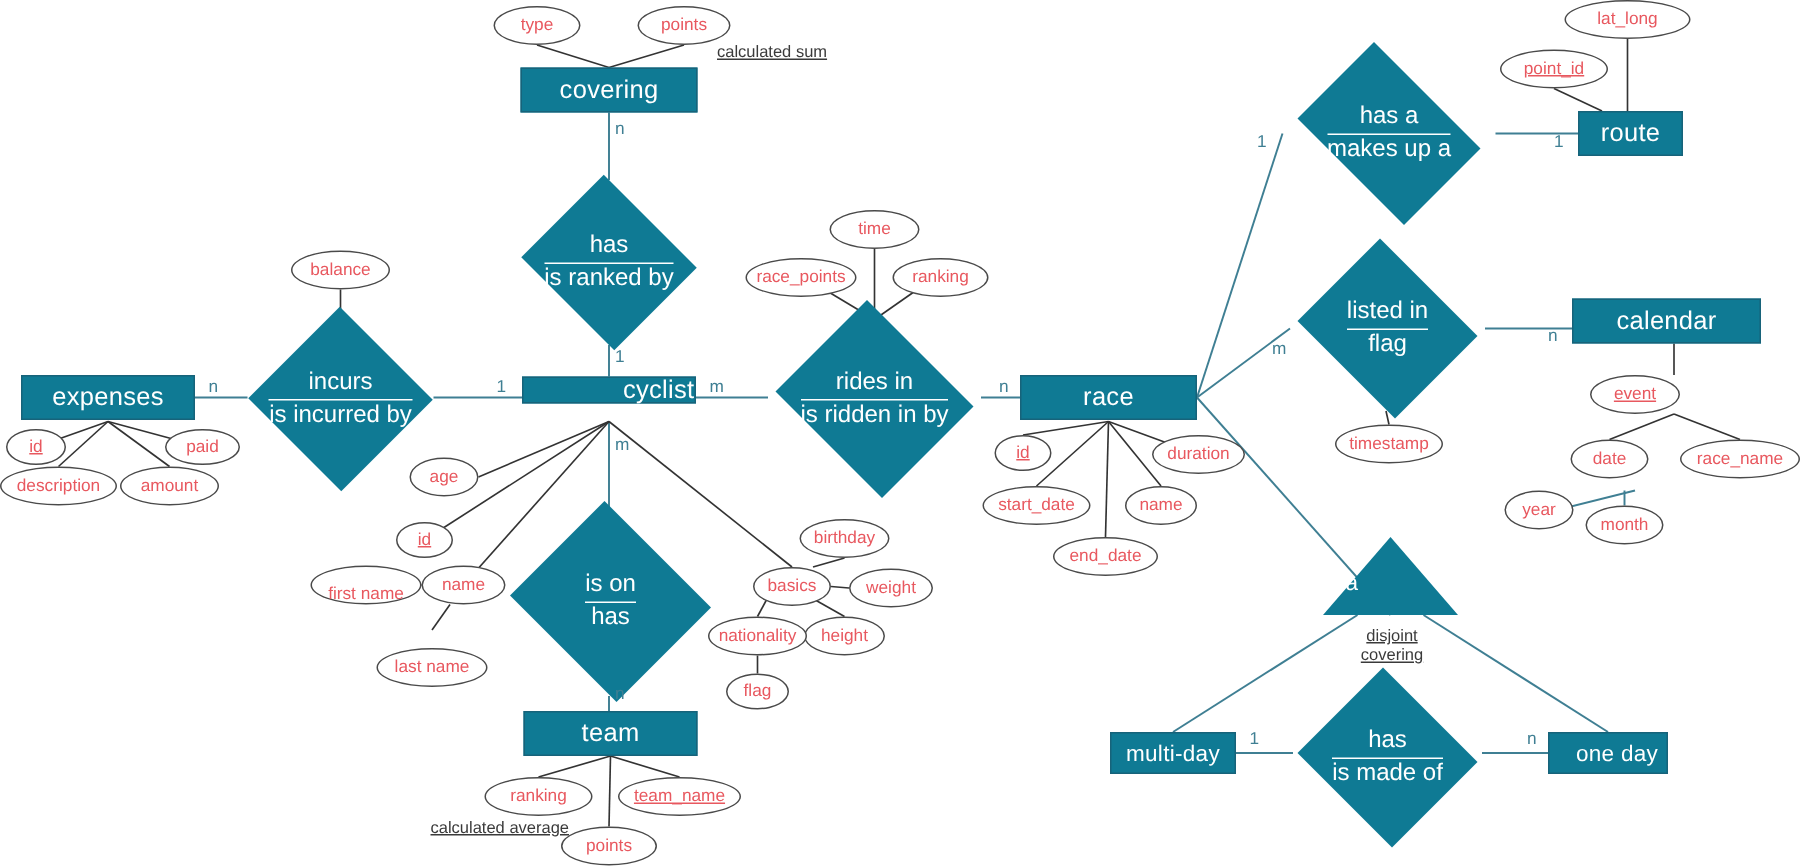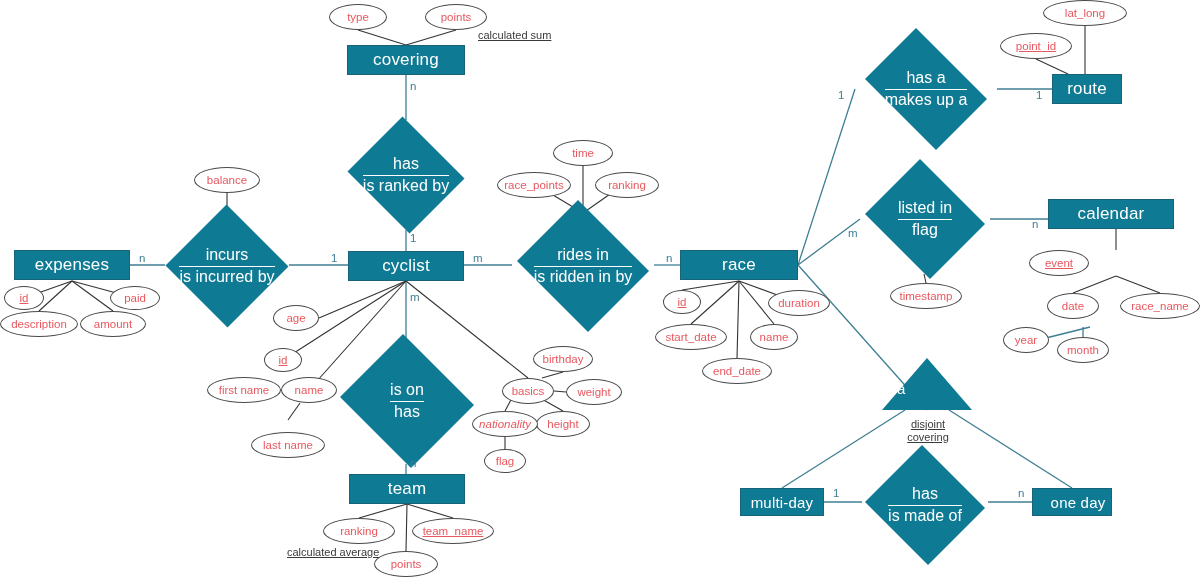--- a/index.html
+++ b/index.html
@@ -105,21 +105,21 @@
       <line x1="1160" y1="293" x2="1116" y2="276"></line>
     </g>
   </svg>
 
   <div class="entity" style="left:347px;top:45px;width:118px;height:30px;">
       <span>covering</span>
     </div>
   <div class="entity" style="left:14px;top:250px;width:116px;height:30px;">
       <span>expenses</span>
     </div>
-  <div class="entity" style="left:348px;top:251px;width:116px;height:30px;">
+  <div class="entity" style="left:348px;top:251px;width:116px;height:18px;justify-content:flex-end;">
       <span>cyclist</span>
     </div>
   <div class="entity" style="left:680px;top:250px;width:118px;height:30px;">
       <span>race</span>
     </div>
   <div class="entity" style="left:349px;top:474px;width:116px;height:30px;">
       <span>team</span>
     </div>
   <div class="entity" style="left:1052px;top:74px;width:70px;height:30px;">
       <span>route</span>
@@ -214,39 +214,39 @@
     </div>
   <div class="attr" style="left:273px;top:305px;width:46px;height:26px;">
       <span>age</span>
     </div>
   <div class="attr key" style="left:264px;top:348px;width:38px;height:24px;">
       <span>id</span>
     </div>
   <div class="attr" style="left:281px;top:377px;width:56px;height:26px;">
       <span>name</span>
     </div>
-  <div class="attr" style="left:207px;top:377px;width:74px;height:26px;">
+  <div class="attr" style="left:207px;top:377px;width:74px;height:26px;align-items:flex-end;">
       <span>first name</span>
     </div>
   <div class="attr" style="left:251px;top:432px;width:74px;height:26px;">
       <span>last name</span>
     </div>
   <div class="attr" style="left:502px;top:378px;width:52px;height:26px;">
       <span>basics</span>
     </div>
   <div class="attr" style="left:533px;top:346px;width:60px;height:26px;">
       <span>birthday</span>
     </div>
   <div class="attr" style="left:566px;top:379px;width:56px;height:26px;">
       <span>weight</span>
     </div>
   <div class="attr" style="left:536px;top:411px;width:54px;height:26px;">
       <span>height</span>
     </div>
-  <div class="attr" style="left:472px;top:411px;width:66px;height:26px;font-style:italic;">
+  <div class="attr" style="left:472px;top:411px;width:66px;height:26px;">
       <span>nationality</span>
     </div>
   <div class="attr" style="left:484px;top:449px;width:42px;height:24px;">
       <span>flag</span>
     </div>
   <div class="attr" style="left:595px;top:172px;width:64px;height:26px;">
       <span>ranking</span>
     </div>
   <div class="attr" style="left:497px;top:172px;width:74px;height:26px;">
       <span>race_points</span>
@@ -280,21 +280,21 @@
     </div>
   <div class="attr" style="left:1043px;top:0px;width:84px;height:26px;">
       <span>lat_long</span>
     </div>
   <div class="attr key" style="left:1000px;top:33px;width:72px;height:26px;">
       <span>point_id</span>
     </div>
   <div class="attr" style="left:890px;top:283px;width:72px;height:26px;">
       <span>timestamp</span>
     </div>
-  <div class="attr key" style="left:1029px;top:250px;width:60px;height:26px;">
+  <div class="attr key" style="left:1060px;top:250px;width:60px;height:26px;">
       <span>event</span>
     </div>
   <div class="attr" style="left:1047px;top:293px;width:52px;height:26px;">
       <span>date</span>
     </div>
   <div class="attr" style="left:1120px;top:293px;width:80px;height:26px;">
       <span>race_name</span>
     </div>
   <div class="attr" style="left:1003px;top:327px;width:46px;height:26px;">
       <span>year</span>

